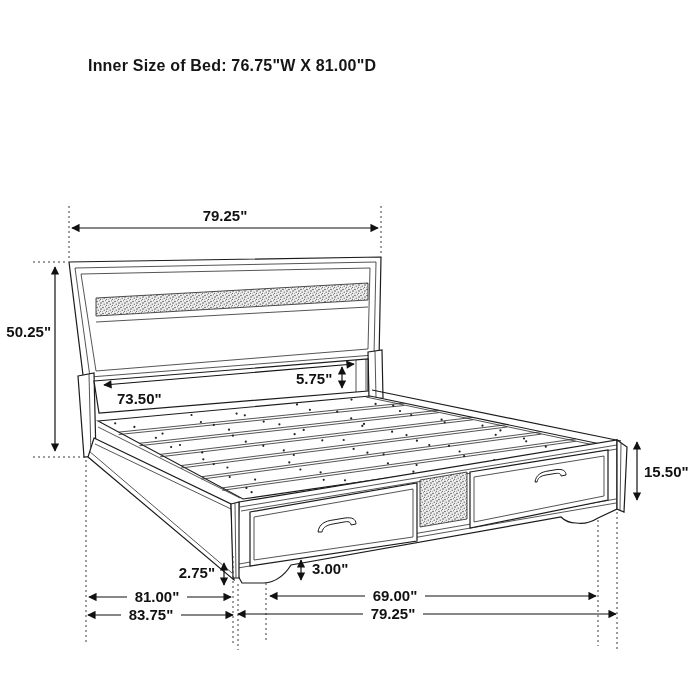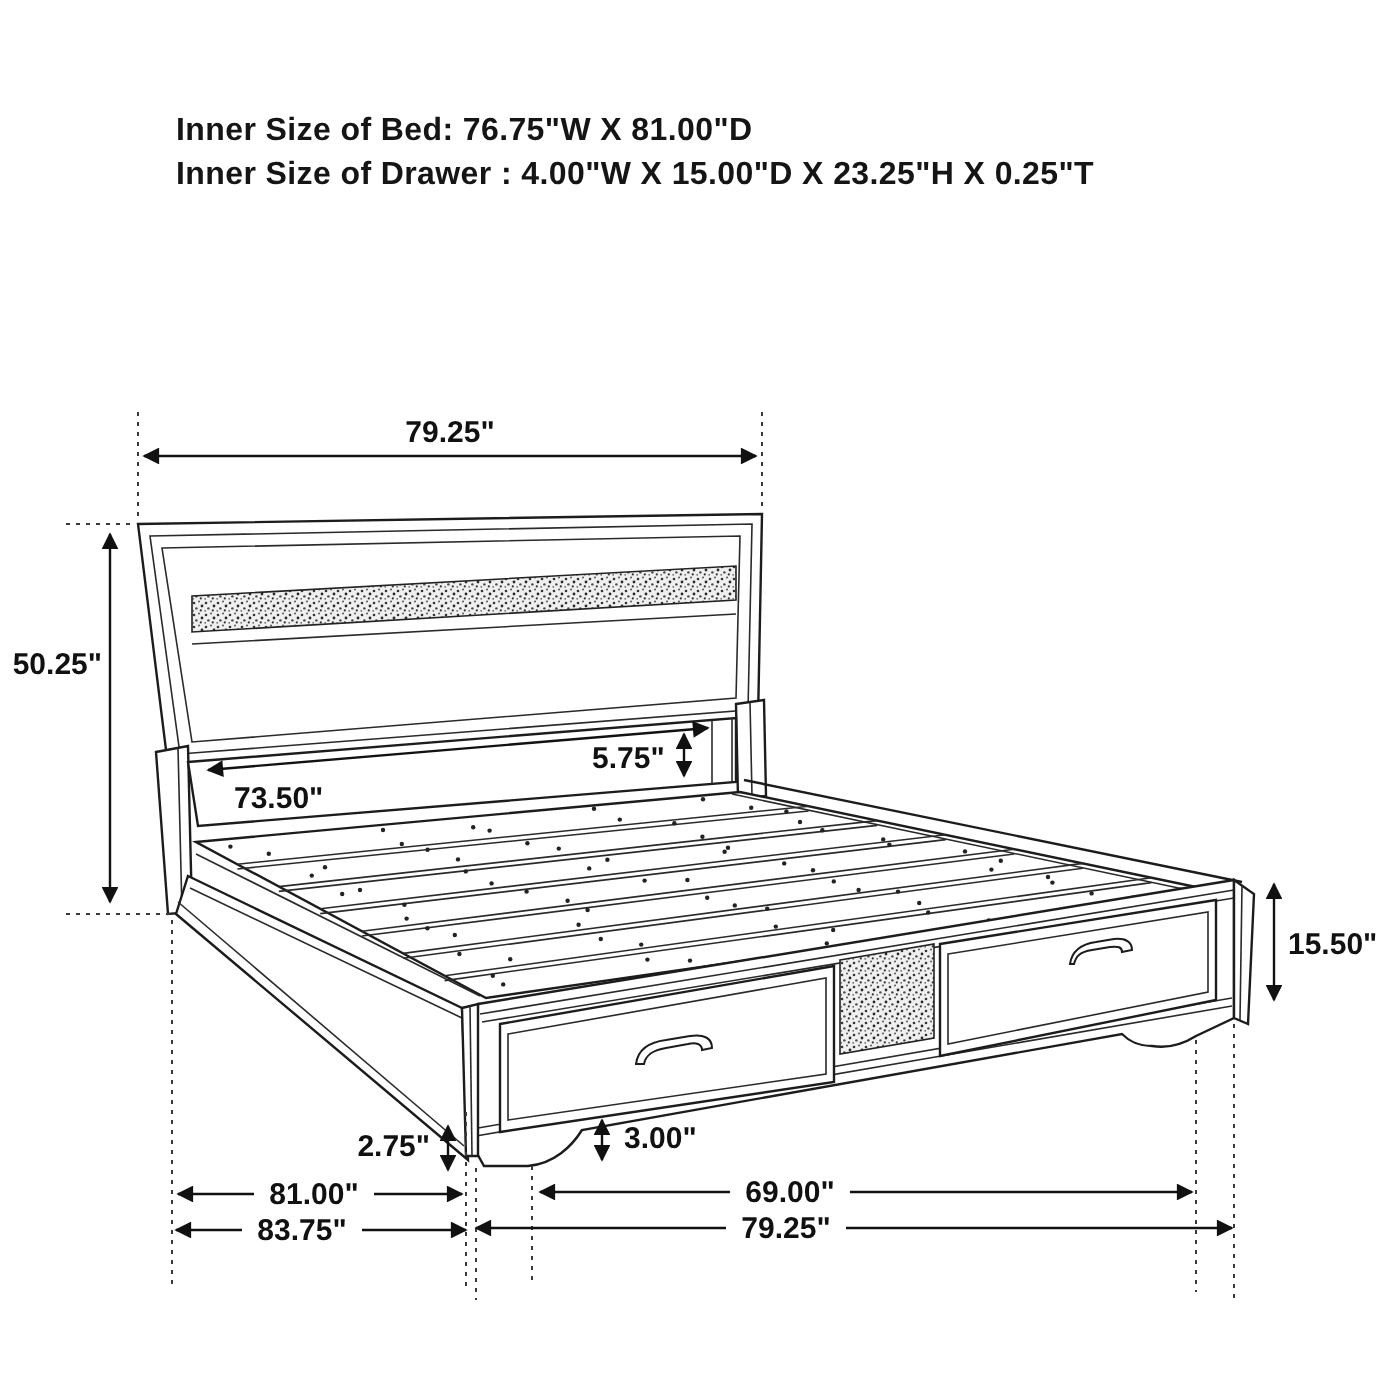--- a/index.html
+++ b/index.html
@@ -14,21 +14,20 @@
   .ln{stroke:#1c1c1c;stroke-width:1.2;fill:none;}
   .thin{stroke:#2a2a2a;stroke-width:.8;fill:none;}
   .wf{fill:#fff;stroke:#1c1c1c;stroke-width:1.2;}
   .lblbg{fill:#fff;}
 </style>
 </head>
 <body>
 
 <div class="stage">
   <div class="hdr" id="hdr1">Inner Size of Bed: 76.75"W X 81.00"D</div>
-  <div class="hdr" id="hdr2">Inner Size of Drawer : 4.00"W X 15.00"D X 23.25"H X 0.25"T</div>
 
   <svg width="700" height="700" viewBox="0 0 700 700">
     <defs>
       <marker id="arw" viewBox="0 0 10 10" refX="9" refY="5" markerWidth="9" markerHeight="7" orient="auto-start-reverse">
           <path d="M0,0 L10,5 L0,10 z" fill="#111"></path>
         </marker>
       <pattern id="glit" width="6" height="6" patternUnits="userSpaceOnUse">
         <rect width="6" height="6" fill="#efefef"></rect>
         <circle cx="1" cy="1.5" r="0.65" fill="#333"></circle>
         <circle cx="3.5" cy="0.8" r="0.5" fill="#555"></circle>

